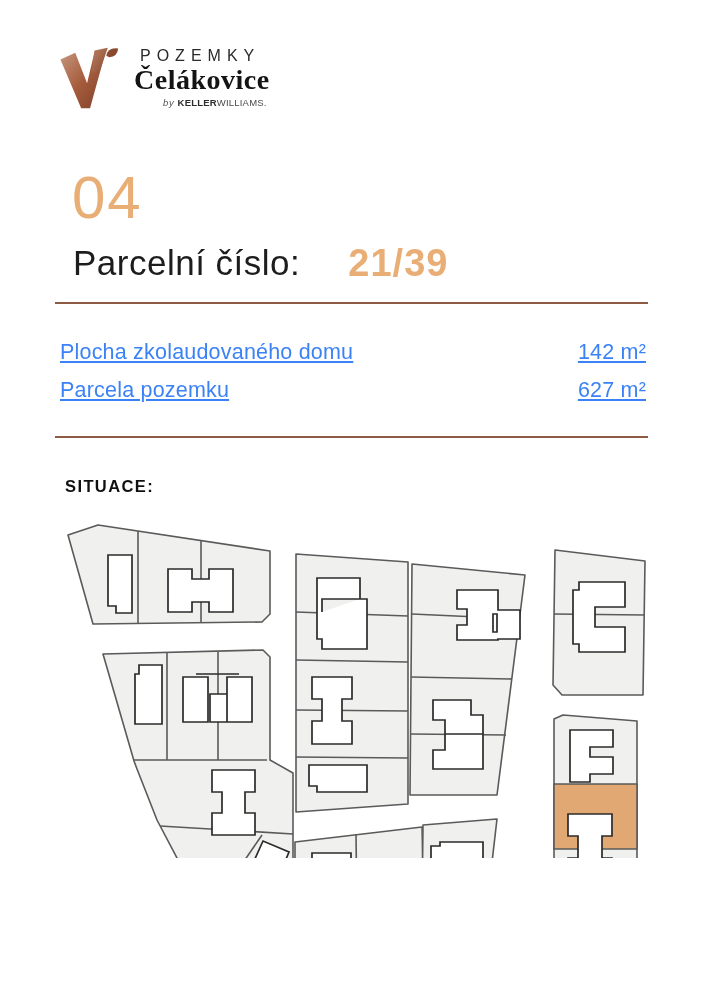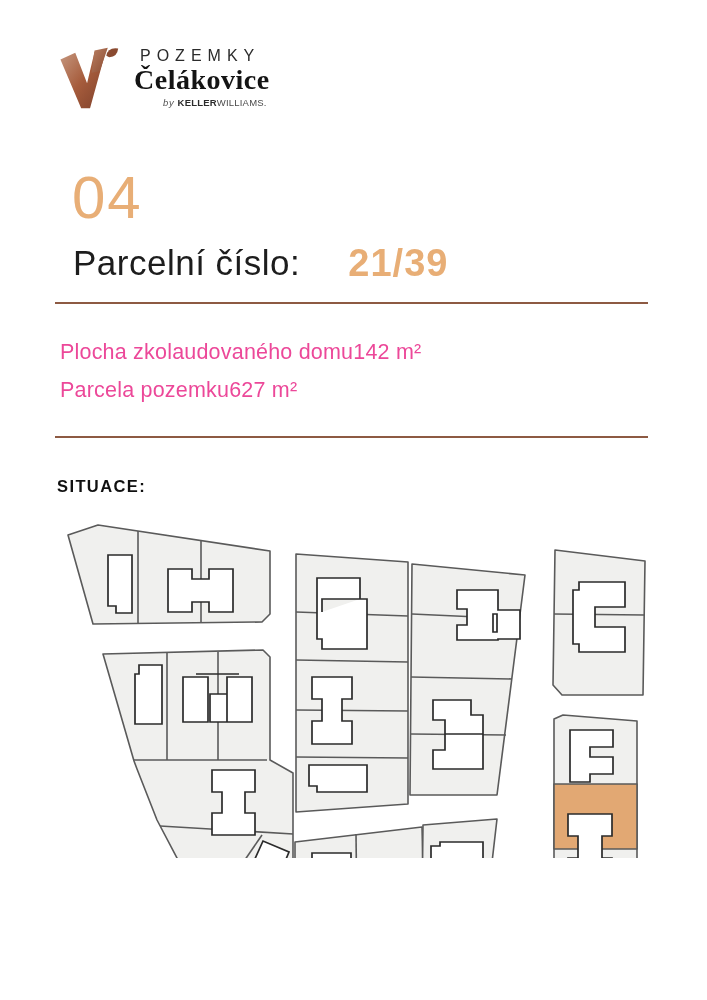--- a/index.html
+++ b/index.html
@@ -32,24 +32,24 @@
   .title-number{font-size:60px;font-weight:400;color:var(--accent);margin-left:12px;letter-spacing:2px;}
   .subtitle-line{position:absolute;left:73px;top:224px;display:flex;align-items:center;line-height:1;white-space:nowrap;gap:48px;}
   .subtitle-label{font-size:35px;font-weight:500;color:#1d1d1d;letter-spacing:0.5px;}
   .subtitle-value{font-size:38px;font-weight:700;color:var(--accent);letter-spacing:1px;}
   
   .divider{position:absolute;left:55px;width:593px;height:0;border-top:2px solid var(--divider);}
   #divider-1{top:302px;}
   #divider-2{top:436px;}
   
   .details{position:absolute;left:60px;top:333px;width:586px;}
-  .detail-row{display:flex;font-size:21.5px;color:#ec4899;line-height:38px;letter-spacing:0.2px;}
+  .detail-row{display:flex;justify-content:space-between;font-size:21.5px;color:#3b82f6;line-height:38px;letter-spacing:0.2px;text-decoration:underline;}
   .detail-value{text-align:right;}
   
-  .section-label{position:absolute;left:57px;top:477px;font-size:16.5px;font-weight:700;letter-spacing:1.4px;color:#101010;}
+  .section-label{position:absolute;left:65px;top:477px;font-size:16.5px;font-weight:700;letter-spacing:1.4px;color:#101010;}
   
   #site-plan{position:absolute;left:60px;top:522px;}
   .parcel{fill:var(--parcel-fill);stroke:var(--parcel-stroke);stroke-width:1.6;stroke-linejoin:round;}
   .parcel.highlight{fill:var(--highlight);}
   .divider-line{stroke:var(--parcel-stroke);stroke-width:1.6;fill:none;}
   .house{fill:var(--house-fill);stroke:var(--house-stroke);stroke-width:1.7;stroke-linejoin:miter;}
 </style>
 </head>
 <body>
 

